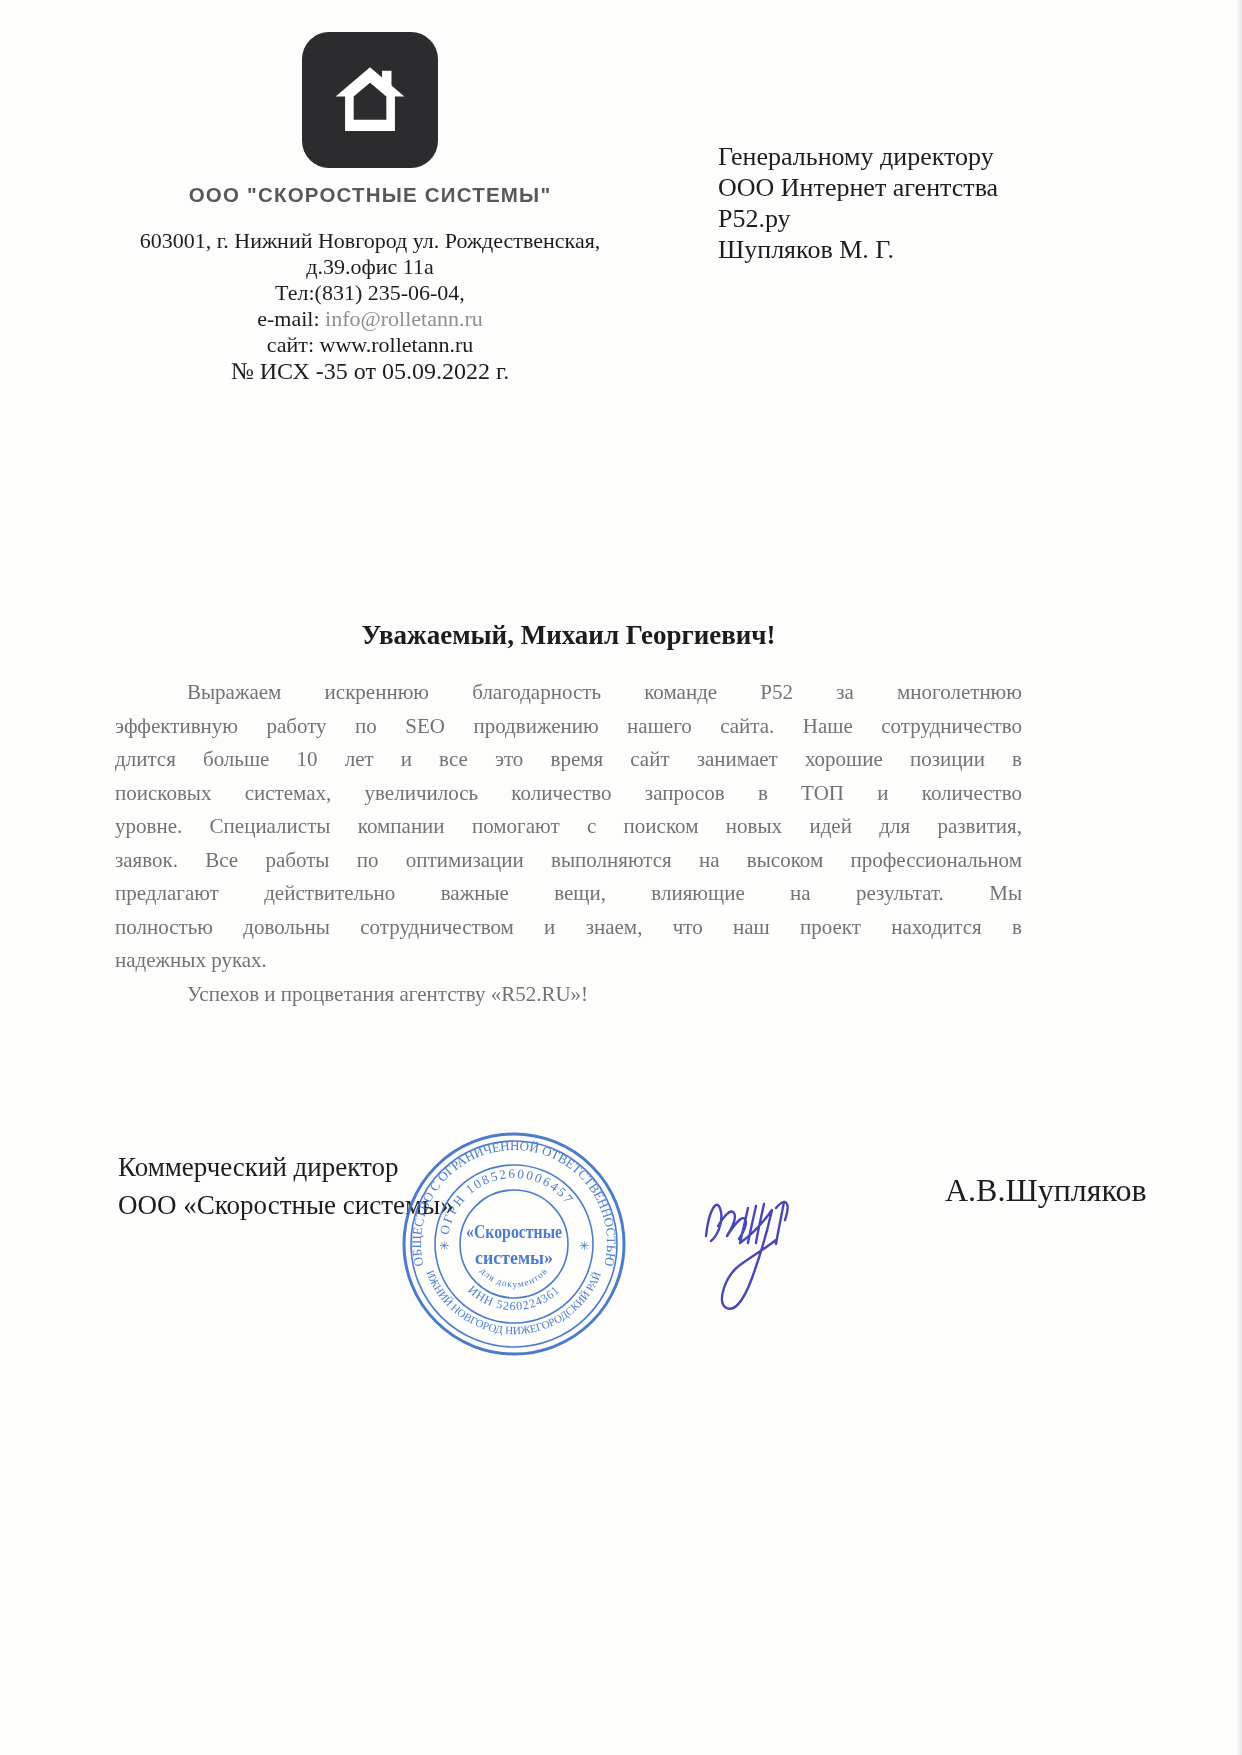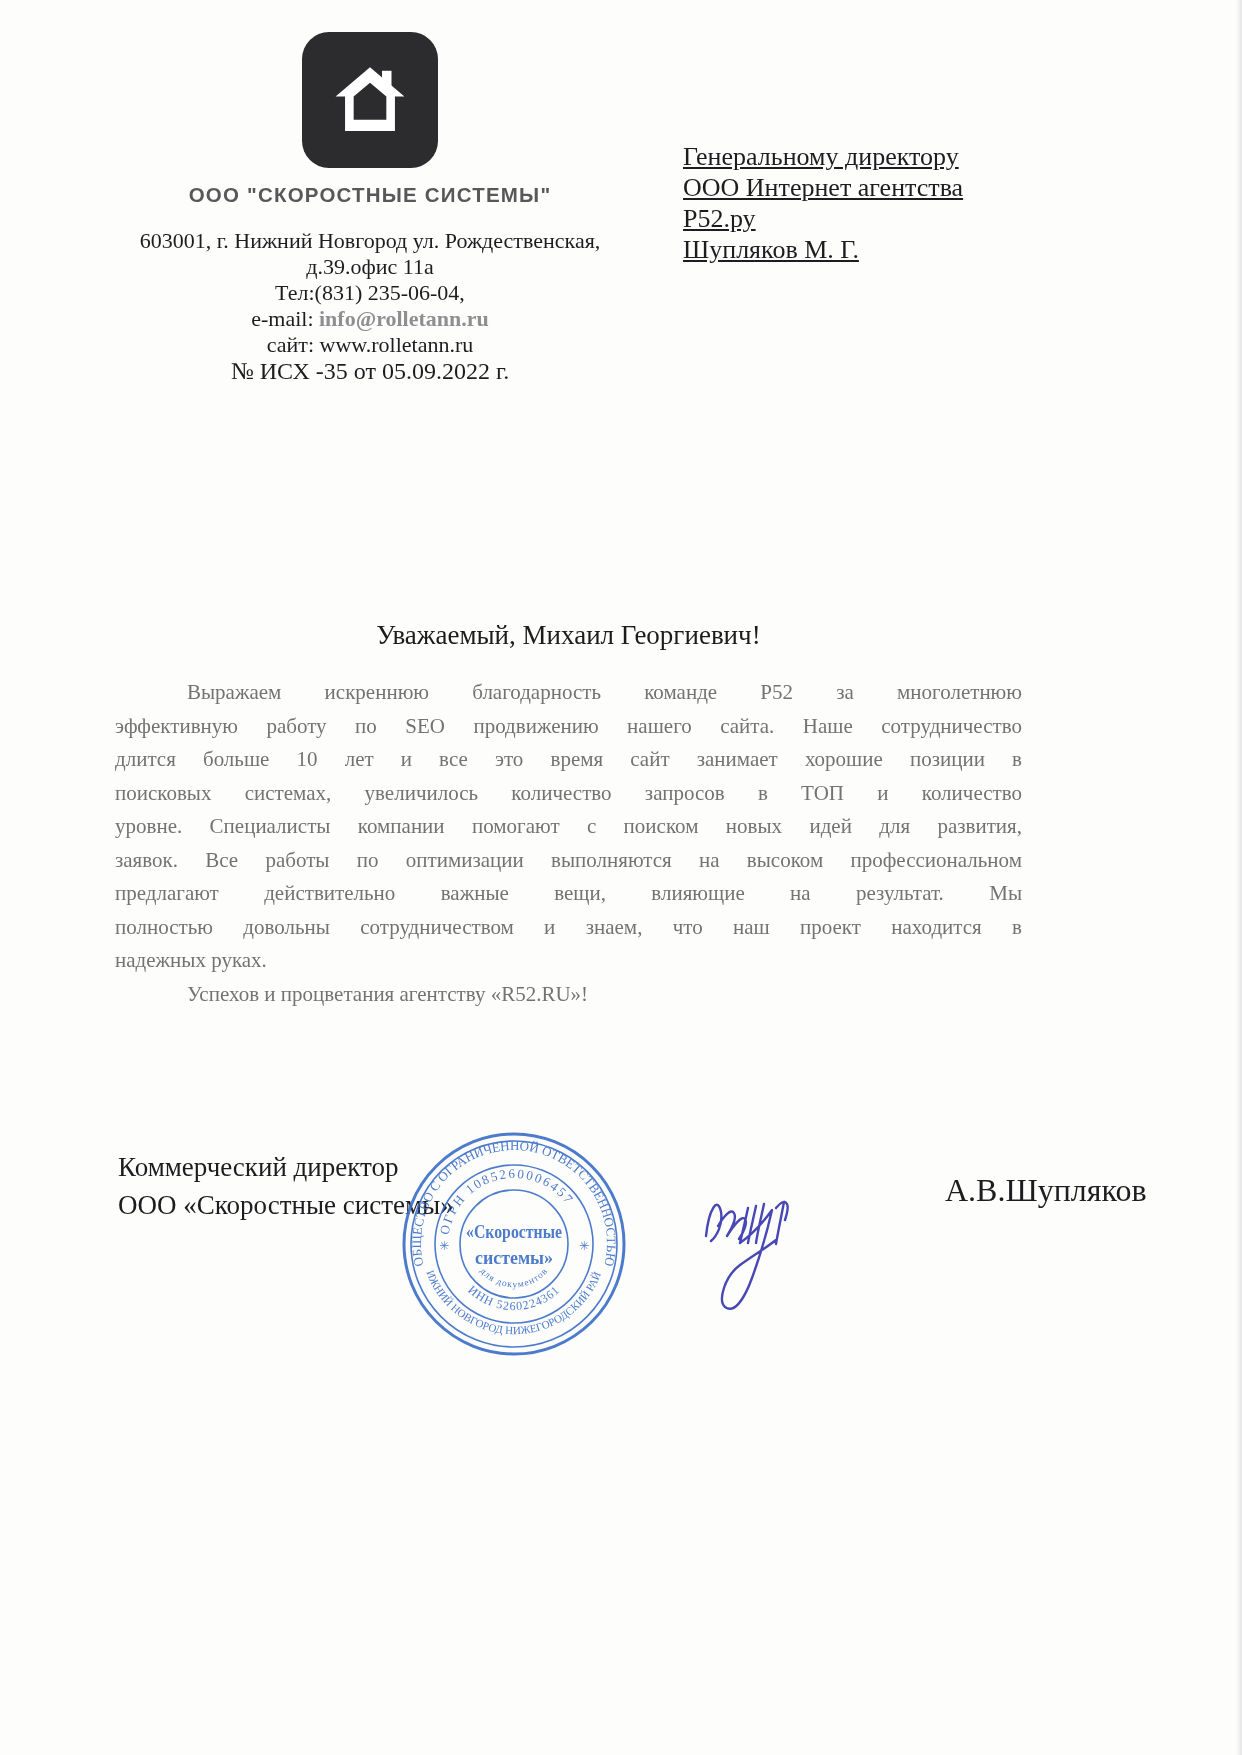--- a/index.html
+++ b/index.html
@@ -27,31 +27,31 @@
     display:flex;align-items:center;justify-content:center;
   }
   .logo svg{width:86px;height:86px;}
   .company-name{
     margin-top:15px;
     font-family:"Liberation Sans", sans-serif;
     font-weight:bold;font-size:20.5px;letter-spacing:1.2px;
     color:#58585a;white-space:nowrap;
   }
   .addr{margin-top:21px;font-size:22px;line-height:26px;color:#1d1d1f;}
-  .addr .muted{color:#8f8f92;font-weight:bold;}
+  .addr .muted{color:#8f8f92;}
   .reference{font-size:24px;color:#1d1d1f;}
   
   .recipient{
-    position:absolute;left:683px;top:141px;
-    font-size:26px;line-height:31px;color:#1d1d1f;text-decoration:underline;
+    position:absolute;left:718px;top:141px;
+    font-size:26px;line-height:31px;color:#1d1d1f;
   }
   
   .salutation{
     position:absolute;left:115px;top:620px;width:907px;
-    text-align:center;font-size:27px;
+    text-align:center;font-size:27px;font-weight:bold;
   }
   .body-block{
     position:absolute;left:115px;top:676px;width:907px;
     font-size:21px;line-height:33.5px;color:#737373;
   }
   .bline{text-align:justify;text-align-last:justify;}
   .bline.ind{padding-left:72px;}
   .bline.noj{text-align-last:left;}
   
   .signer-title{

